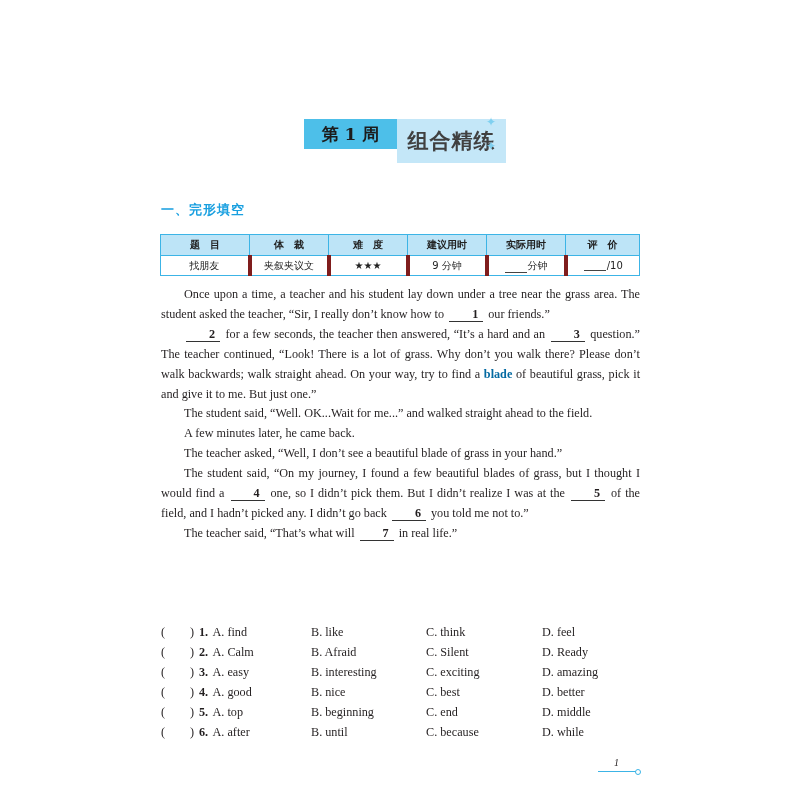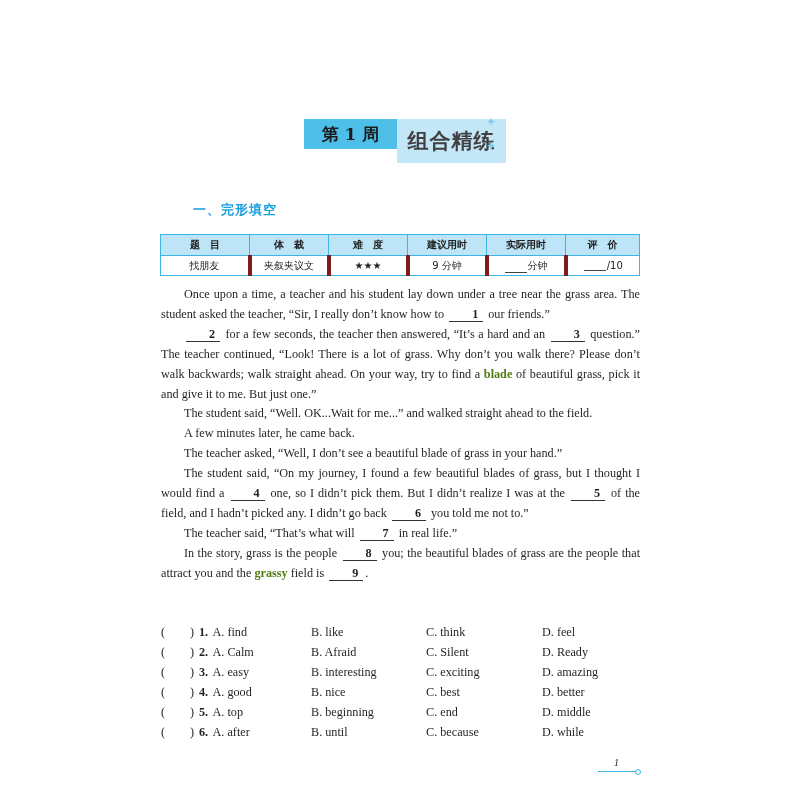--- a/index.html
+++ b/index.html
@@ -7,35 +7,35 @@
          font-family: "Liberation Serif", "DejaVu Serif", serif; color: #231f20; }
 
   .title-banner { position: absolute; left: 304px; top: 119px; height: 30px; display: flex; }
   .title-week { background: #4dbfe9; width: 93px; height: 30px; display: flex; align-items: center; justify-content: center;
                 font-family: "DejaVu Serif", serif; font-weight: bold; font-size: 17px; color: #1c1c1c; }
   .title-name { background: #c4e7f8; width: 109px; height: 44px; display: flex; align-items: center; justify-content: center;
                 font-family: "DejaVu Serif", serif; font-weight: bold; font-size: 21px; color: #404040; letter-spacing: 1px; }
   .sparkle { position: absolute; color: #7fd0f0; font-size: 12px; line-height: 12px; font-family: "DejaVu Sans", sans-serif; }
 
   .section-heading { position: absolute; left: 161px; top: 201px; font-family: "DejaVu Sans", sans-serif; font-weight: bold;
-                     font-size: 13px; color: #1aa0e0; letter-spacing: 1px; margin-left: 32px; }
+                     font-size: 13px; color: #1aa0e0; letter-spacing: 1px; }
 
   .info-table { position: absolute; left: 160px; top: 234px; width: 480px; border-collapse: collapse;
                 border: 1.5px solid #3cb4e6; font-size: 11px; padding-left: 21px; }
   .info-table th { background: #bde4f7; height: 20px; font-family: "DejaVu Sans", sans-serif; font-weight: bold; font-size: 10px;
                    border-right: 1px solid #3cb4e6; border-bottom: 1px solid #3cb4e6; color: #222; padding: 0; }
   .info-table td { height: 19px; text-align: center; border-right: 4px solid #7f1d1d; font-family: "DejaVu Sans", sans-serif;
                    font-size: 10px; color: #222; padding: 0; }
   .info-table th:last-child, .info-table td:last-child { border-right: none; }
   .blank-u { display: inline-block; width: 22px; border-bottom: 1px solid #444; height: 10px; vertical-align: bottom; margin-right: 1px; }
 
   .passage { position: absolute; left: 161px; top: 285px; width: 479px; font-size: 12.2px; line-height: 19.9px; }
   .passage p { margin: 0; text-align: justify; text-align-last: left; }
   .passage p.ind { text-indent: 23px; }
-  .hl { color: #4d7c0f; font-weight: bold; }
+  .hl { color: #0369a1; font-weight: bold; }
   .blank { display: inline-block; min-width: 34px; text-align: center; border-bottom: 1px solid #333; font-weight: bold; line-height: 14px; margin: 0 2px; }
 
   .options { position: absolute; left: 161px; top: 622px; width: 480px; font-size: 12.2px; }
   .opt-row { display: flex; height: 20px; align-items: center; }
   .paren { width: 38px; display: flex; justify-content: space-between; padding-right: 5px; box-sizing: border-box; }
   .qnum { font-weight: bold; margin-right: 2px; }
   .col-a { width: 112px; }
   .col-b { width: 115px; }
   .col-c { width: 116px; }
 
@@ -100,28 +100,20 @@
     <span class="blank">5</span>
     <span>of the field, and I hadn’t picked any. I didn’t go back</span>
     <span class="blank">6</span>
     <span>you told me not to.”</span>
   </p>
   <p class="ind">
     <span>The teacher said, “That’s what will</span>
     <span class="blank">7</span>
     <span>in real life.”</span>
   </p>
-  <p class="ind">
-    <span>In the story, grass is the people</span>
-    <span class="blank">8</span>
-    <span>you; the beautiful blades of grass are the people that attract you and the</span>
-    <span class="hl">grassy</span>
-    <span>field is</span>
-    <span class="blank">9</span><span>.</span>
-  </p>
 </div>
 
 <div class="options">
   <div class="opt-row">
     <span class="paren">
         <span>(</span>
         <span>)</span>
       </span>
     <span class="col-a"><span class="qnum">1.</span> <span>A. find</span></span>
     <span class="col-b">B. like</span>

